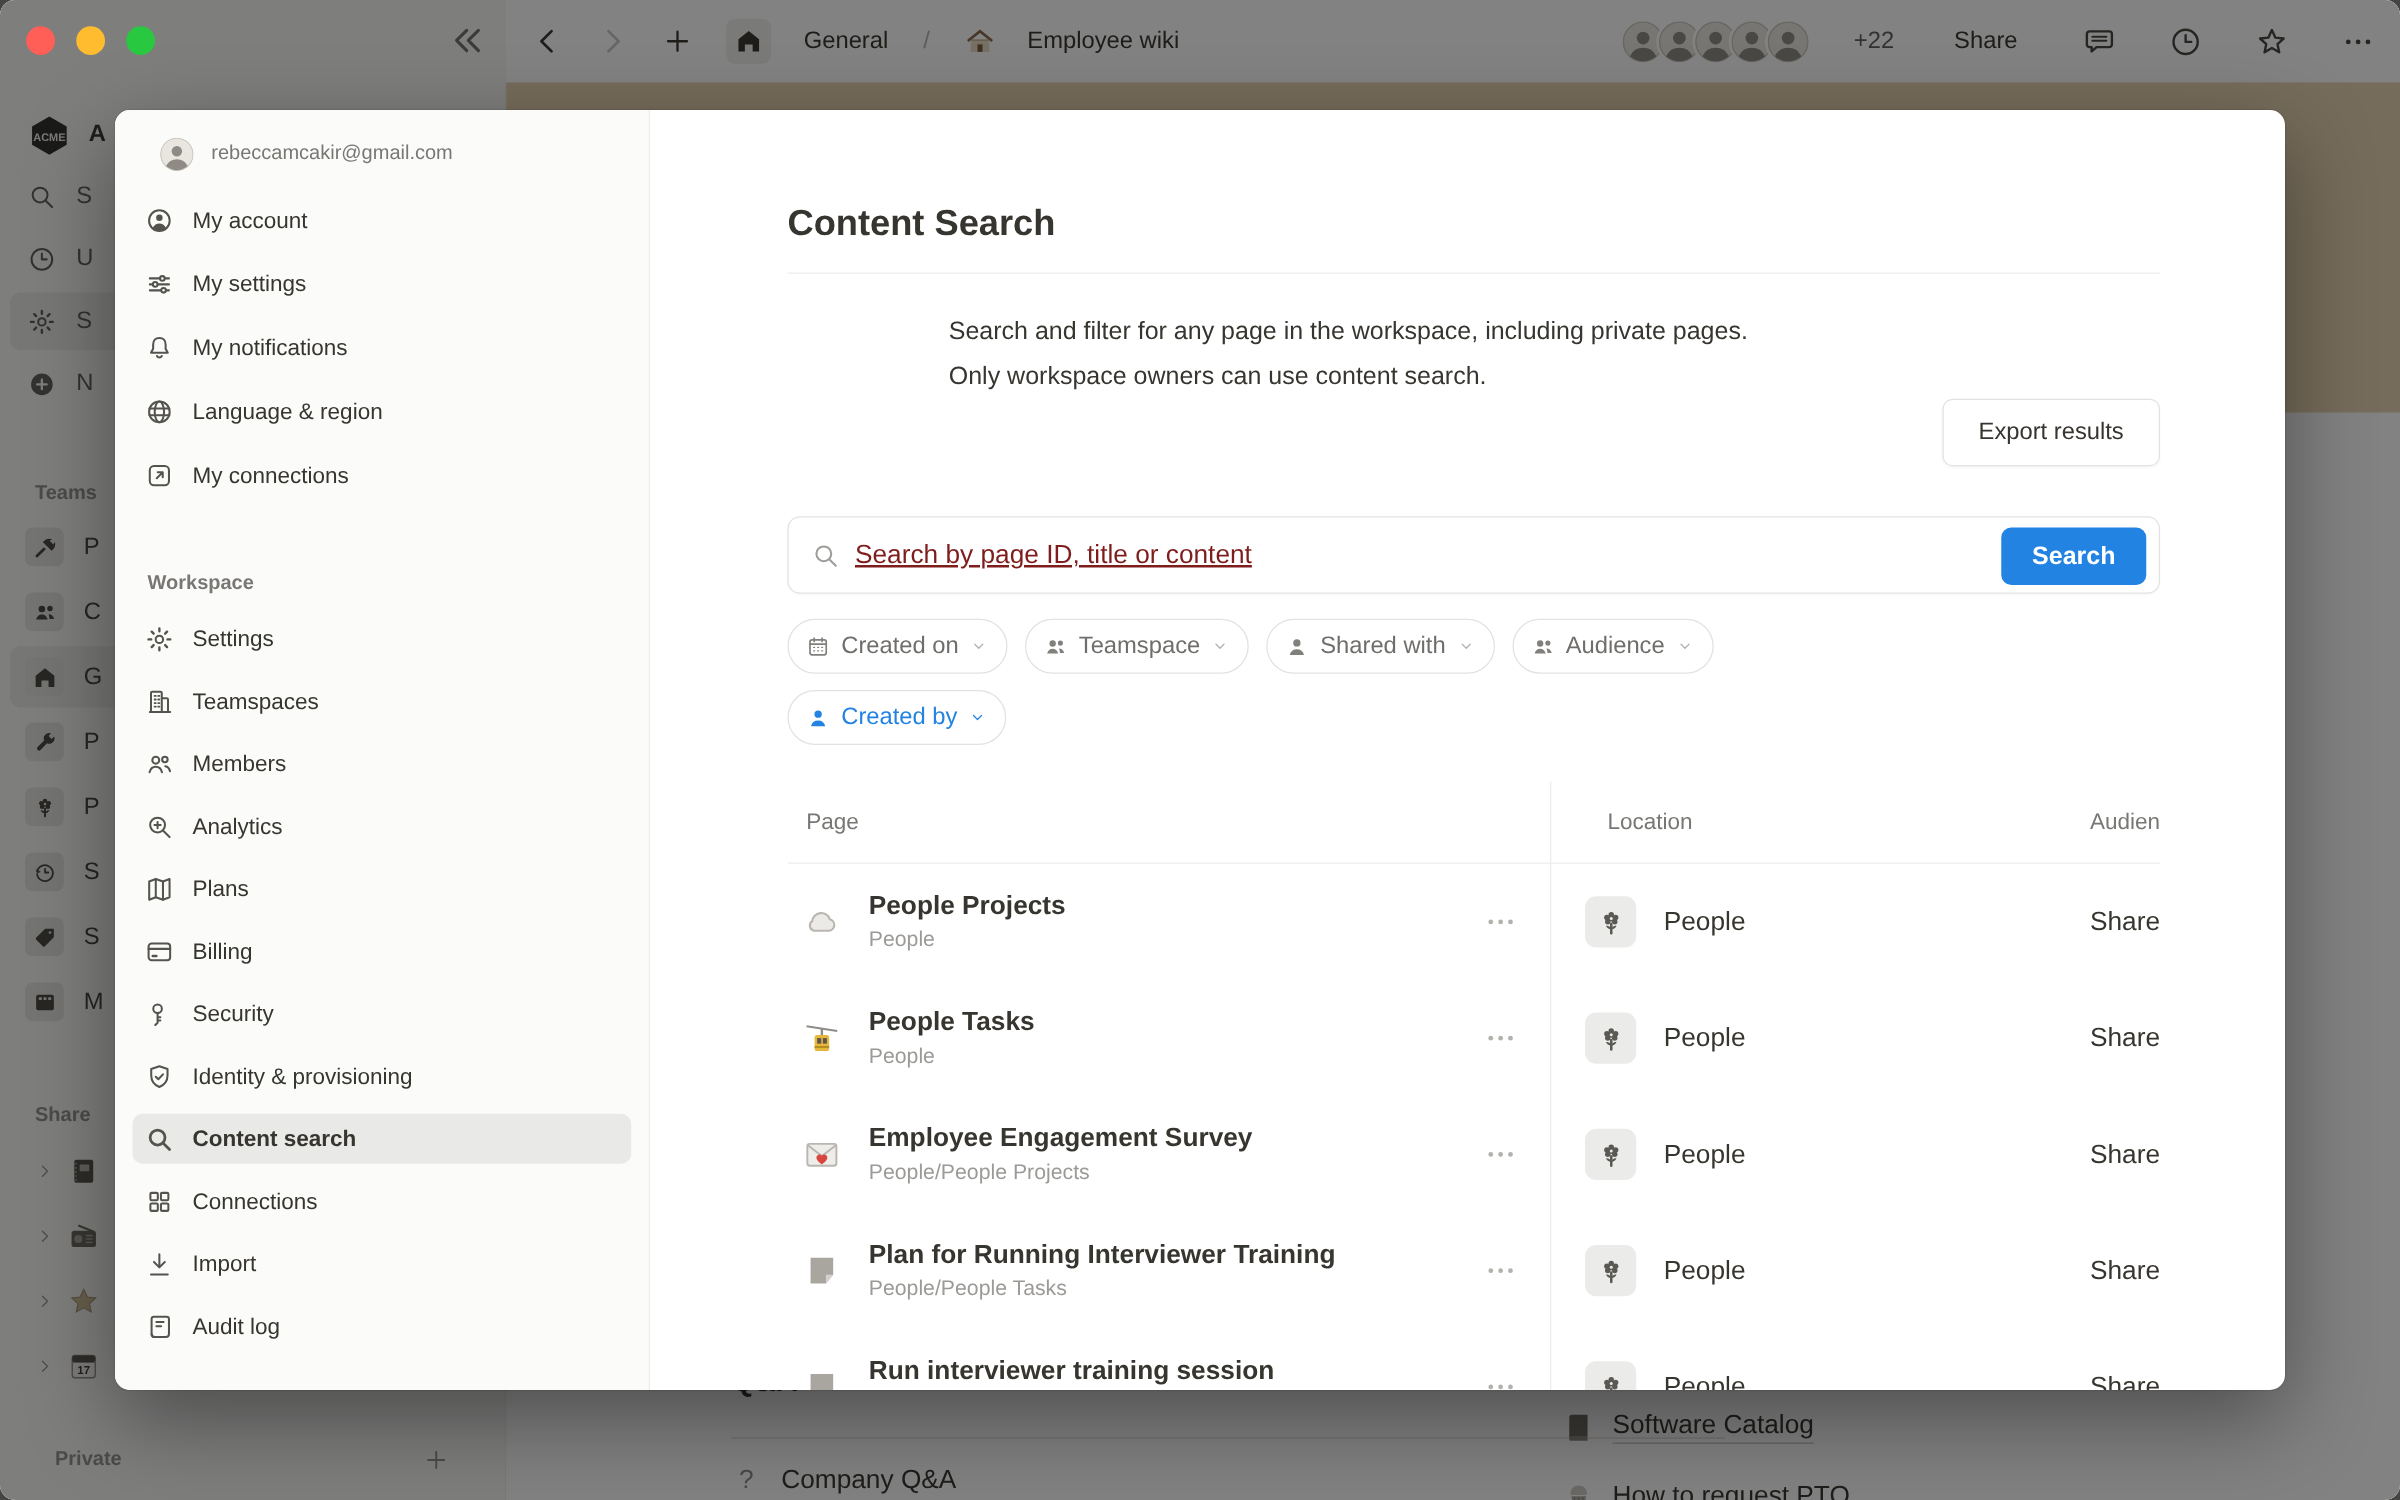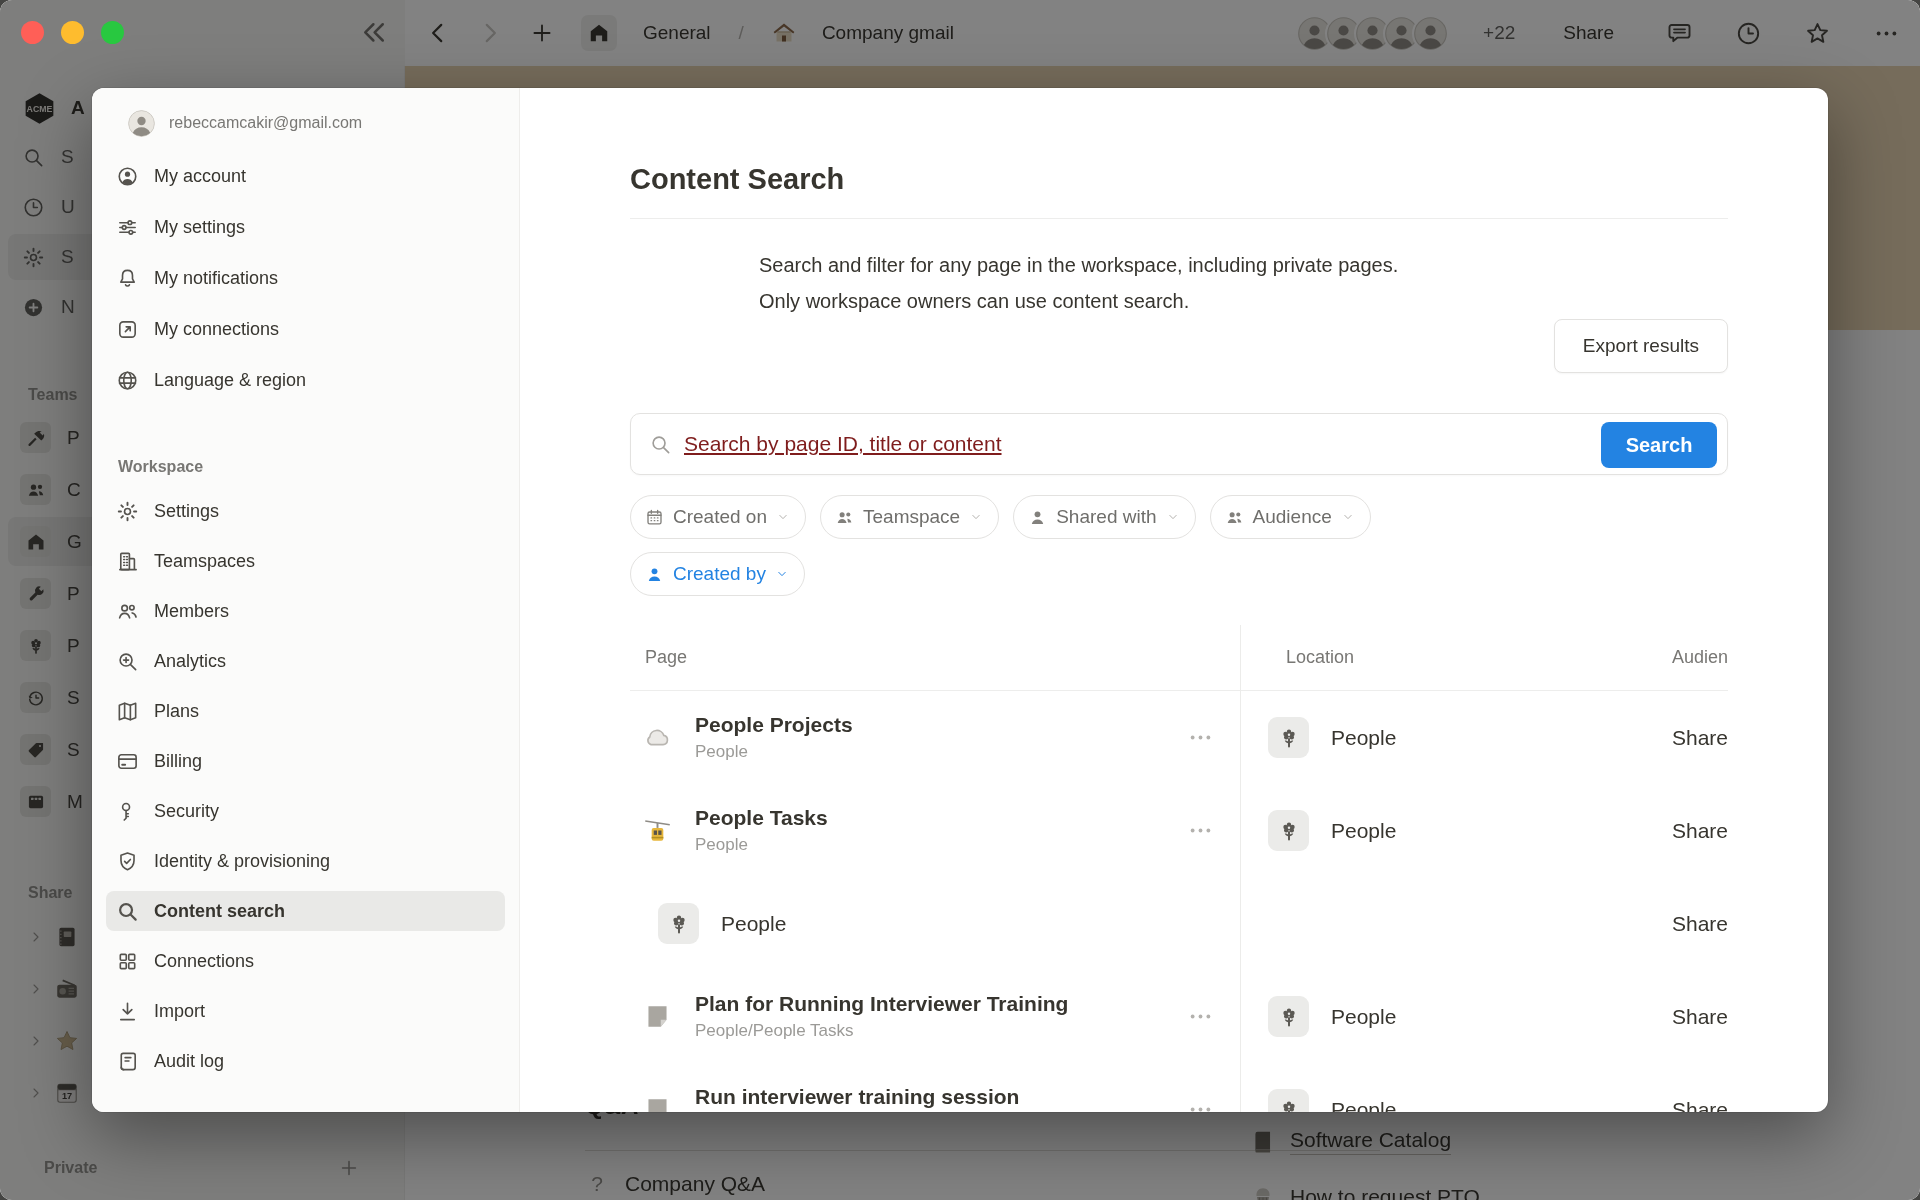--- a/index.html
+++ b/index.html
@@ -163,21 +163,21 @@
       <span class="crumb">General</span>
       <span class="crumb-sep">/</span>
       <span class="icon crumb-ico">
           <svg viewBox="0 0 24 24">
             <path d="M4.5 10.5h15v10h-15z" fill="#e9dcc4"></path>
             <rect x="10" y="14.5" width="4" height="6" fill="#7d5a3c"></rect>
             <path d="M12 2.6 22.4 11l-1.2 1.5L12 5.4l-9.2 7.1L1.6 11Z" fill="#8a6748"></path>
             <path d="M5.5 11h13" stroke="#bba887" stroke-width="1"></path>
           </svg>
         </span>
-      <span class="crumb">Company gmail</span>
+      <span class="crumb">Employee wiki</span>
       <span class="topbar-spacer"></span>
       <span class="avatar-stack">
         <span class="icon avatar">
             <svg viewBox="0 0 24 24">
               <circle cx="12" cy="12" r="11.5" fill="#e9e6e0" stroke="#c9c6bf" stroke-width="0.8"></circle>
               <circle cx="12" cy="9.8" r="3.7" fill="#8f8b84"></circle>
               <path d="M4.3 20.3a8.5 8.5 0 0 1 15.4 0 11.5 11.5 0 0 1-15.4 0Z" fill="#8f8b84"></path>
             </svg>
           </span>
         <span class="icon avatar">
@@ -533,35 +533,35 @@
               <svg viewBox="0 0 24 24" fill="none" stroke="currentColor" stroke-width="1.7" stroke-linecap="round" stroke-linejoin="round">
                 <path d="M12 3.5c-3.3 0-5.2 2.3-5.2 5.4v3.6L5 15.8h14l-1.8-3.3V8.9c0-3.1-1.9-5.4-5.2-5.4Z"></path>
                 <path d="M10 18.6a2.2 2.2 0 0 0 4 0"></path>
               </svg>
             </span>
             <span class="lbl">My notifications</span>
           </div>
           <div class="m-item">
             <span class="icon">
               <svg viewBox="0 0 24 24" fill="none" stroke="currentColor" stroke-width="1.7" stroke-linecap="round" stroke-linejoin="round">
-                <rect x="4" y="4" width="16" height="16" rx="3.5"></rect>
-                <path d="M9.8 14.2l4.7-4.7M10.6 9.2h4.2v4.2"></path>
-              </svg>
-            </span>
-            <span class="lbl">My connections</span>
-          </div>
-          <div class="m-item">
-            <span class="icon">
-              <svg viewBox="0 0 24 24" fill="none" stroke="currentColor" stroke-width="1.7" stroke-linecap="round" stroke-linejoin="round">
                 <circle cx="12" cy="12" r="8.6"></circle>
                 <ellipse cx="12" cy="12" rx="3.9" ry="8.6"></ellipse>
                 <path d="M3.7 9.2h16.6M3.7 14.8h16.6"></path>
               </svg>
             </span>
             <span class="lbl">Language &amp; region</span>
+          </div>
+          <div class="m-item">
+            <span class="icon">
+              <svg viewBox="0 0 24 24" fill="none" stroke="currentColor" stroke-width="1.7" stroke-linecap="round" stroke-linejoin="round">
+                <rect x="4" y="4" width="16" height="16" rx="3.5"></rect>
+                <path d="M9.8 14.2l4.7-4.7M10.6 9.2h4.2v4.2"></path>
+              </svg>
+            </span>
+            <span class="lbl">My connections</span>
           </div>
         </div>
       <div class="m-section">Workspace</div>
       <div>
 
       <div class="m-item ws">
             <span class="icon">
               <svg viewBox="0 0 24 24" fill="none" stroke="currentColor" stroke-width="1.7" stroke-linecap="round" stroke-linejoin="round">
                 <circle cx="12" cy="12" r="3.1"></circle>
                 <path d="M12 2.9v2.3M12 18.8v2.3M2.9 12h2.3M18.8 12h2.3M5.6 5.6l1.6 1.6M16.8 16.8l1.6 1.6M18.4 5.6l-1.6 1.6M7.2 16.8l-1.6 1.6" stroke-width="2"></path>
@@ -868,53 +868,31 @@
                       <path d="M12 13v7.5" stroke="currentColor" stroke-width="2" stroke-linecap="round"></path>
                       <path d="M12 17.4c-2 .1-3.5-.9-4.2-2.8 2.1-.3 3.6.7 4.2 2.8Zm0 0c2 .1 3.5-.9 4.2-2.8-2.1-.3-3.6.7-4.2 2.8Z" fill="currentColor"></path>
                     </svg>
                   </span>
                 </span>
                 <span class="loc-lbl">People</span>
               </div>
               <div class="cell-aud">Share</div>
             </div>
             <div class="trow">
-              <div class="cell-loc">
-                <span class="loc-tile">
-                  <span class="icon">
-                    <svg viewBox="0 0 24 24">
-                      <g fill="currentColor">
-                        <circle cx="12" cy="5.8" r="2.2"></circle>
-                        <circle cx="8.5" cy="8" r="2.2"></circle>
-                        <circle cx="15.5" cy="8" r="2.2"></circle>
-                        <circle cx="9.2" cy="11.3" r="2.2"></circle>
-                        <circle cx="14.8" cy="11.3" r="2.2"></circle>
-                        <circle cx="12" cy="8.8" r="2.4"></circle>
-                      </g>
-                      <circle cx="12" cy="8.7" r="1.2" fill="#ebebe9"></circle>
-                      <path d="M12 13v7.5" stroke="currentColor" stroke-width="2" stroke-linecap="round"></path>
-                      <path d="M12 17.4c-2 .1-3.5-.9-4.2-2.8 2.1-.3 3.6.7 4.2 2.8Zm0 0c2 .1 3.5-.9 4.2-2.8-2.1-.3-3.6.7-4.2 2.8Z" fill="currentColor"></path>
-                    </svg>
-                  </span>
-                </span>
-                <span class="loc-lbl">People</span>
-              </div>
-              <div class="cell-aud">Share</div>
-            </div>
-            <div class="trow">
               <div class="cell-page">
                 <span class="icon picon">
                   <svg viewBox="0 0 24 24">
-                    <path d="M5 4h14v10.5L14.5 20H5Z" fill="#a9a6a0"></path>
-                    <path d="M19 14.5 14.5 20v-5.5Z" fill="#d4d2ce"></path>
+                    <rect x="3" y="5.5" width="18" height="13.5" rx="1.5" fill="#efedea" stroke="#b9b6b1" stroke-width="1.2"></rect>
+                    <path d="M3.5 6.5 12 13l8.5-6.5" fill="none" stroke="#b9b6b1" stroke-width="1.2"></path>
+                    <path d="M12 18.2s-3.4-2-3.4-4.2a1.9 1.9 0 0 1 3.4-1.1 1.9 1.9 0 0 1 3.4 1.1c0 2.2-3.4 4.2-3.4 4.2Z" fill="#d9463e"></path>
                   </svg>
                 </span>
                 <span class="pg-texts">
-                  <span class="pg-title">Plan for Running Interviewer Training</span>
-                  <span class="pg-path">People/People Tasks</span>
+                  <span class="pg-title">Employee Engagement Survey</span>
+                  <span class="pg-path">People/People Projects</span>
                 </span>
                 <span class="icon dots-btn">
                   <svg viewBox="0 0 24 24" fill="none" stroke="currentColor" stroke-width="1.7" stroke-linecap="round" stroke-linejoin="round">
                     <circle cx="5" cy="12" r="1.7" fill="currentColor" stroke="none"></circle>
                     <circle cx="12" cy="12" r="1.7" fill="currentColor" stroke="none"></circle>
                     <circle cx="19" cy="12" r="1.7" fill="currentColor" stroke="none"></circle>
                   </svg>
                 </span>
               </div>
               <div class="cell-loc">
@@ -941,21 +919,21 @@
             </div>
             <div class="trow">
               <div class="cell-page">
                 <span class="icon picon">
                   <svg viewBox="0 0 24 24">
                     <path d="M5 4h14v10.5L14.5 20H5Z" fill="#a9a6a0"></path>
                     <path d="M19 14.5 14.5 20v-5.5Z" fill="#d4d2ce"></path>
                   </svg>
                 </span>
                 <span class="pg-texts">
-                  <span class="pg-title">Run interviewer training session</span>
+                  <span class="pg-title">Plan for Running Interviewer Training</span>
                   <span class="pg-path">People/People Tasks</span>
                 </span>
                 <span class="icon dots-btn">
                   <svg viewBox="0 0 24 24" fill="none" stroke="currentColor" stroke-width="1.7" stroke-linecap="round" stroke-linejoin="round">
                     <circle cx="5" cy="12" r="1.7" fill="currentColor" stroke="none"></circle>
                     <circle cx="12" cy="12" r="1.7" fill="currentColor" stroke="none"></circle>
                     <circle cx="19" cy="12" r="1.7" fill="currentColor" stroke="none"></circle>
                   </svg>
                 </span>
               </div>
@@ -974,20 +952,62 @@
                       <circle cx="12" cy="8.7" r="1.2" fill="#ebebe9"></circle>
                       <path d="M12 13v7.5" stroke="currentColor" stroke-width="2" stroke-linecap="round"></path>
                       <path d="M12 17.4c-2 .1-3.5-.9-4.2-2.8 2.1-.3 3.6.7 4.2 2.8Zm0 0c2 .1 3.5-.9 4.2-2.8-2.1-.3-3.6.7-4.2 2.8Z" fill="currentColor"></path>
                     </svg>
                   </span>
                 </span>
                 <span class="loc-lbl">People</span>
               </div>
               <div class="cell-aud">Share</div>
             </div>
+            <div class="trow">
+              <div class="cell-page">
+                <span class="icon picon">
+                  <svg viewBox="0 0 24 24">
+                    <path d="M5 4h14v10.5L14.5 20H5Z" fill="#a9a6a0"></path>
+                    <path d="M19 14.5 14.5 20v-5.5Z" fill="#d4d2ce"></path>
+                  </svg>
+                </span>
+                <span class="pg-texts">
+                  <span class="pg-title">Run interviewer training session</span>
+                  <span class="pg-path">People/People Tasks</span>
+                </span>
+                <span class="icon dots-btn">
+                  <svg viewBox="0 0 24 24" fill="none" stroke="currentColor" stroke-width="1.7" stroke-linecap="round" stroke-linejoin="round">
+                    <circle cx="5" cy="12" r="1.7" fill="currentColor" stroke="none"></circle>
+                    <circle cx="12" cy="12" r="1.7" fill="currentColor" stroke="none"></circle>
+                    <circle cx="19" cy="12" r="1.7" fill="currentColor" stroke="none"></circle>
+                  </svg>
+                </span>
+              </div>
+              <div class="cell-loc">
+                <span class="loc-tile">
+                  <span class="icon">
+                    <svg viewBox="0 0 24 24">
+                      <g fill="currentColor">
+                        <circle cx="12" cy="5.8" r="2.2"></circle>
+                        <circle cx="8.5" cy="8" r="2.2"></circle>
+                        <circle cx="15.5" cy="8" r="2.2"></circle>
+                        <circle cx="9.2" cy="11.3" r="2.2"></circle>
+                        <circle cx="14.8" cy="11.3" r="2.2"></circle>
+                        <circle cx="12" cy="8.8" r="2.4"></circle>
+                      </g>
+                      <circle cx="12" cy="8.7" r="1.2" fill="#ebebe9"></circle>
+                      <path d="M12 13v7.5" stroke="currentColor" stroke-width="2" stroke-linecap="round"></path>
+                      <path d="M12 17.4c-2 .1-3.5-.9-4.2-2.8 2.1-.3 3.6.7 4.2 2.8Zm0 0c2 .1 3.5-.9 4.2-2.8-2.1-.3-3.6.7-4.2 2.8Z" fill="currentColor"></path>
+                    </svg>
+                  </span>
+                </span>
+                <span class="loc-lbl">People</span>
+              </div>
+              <div class="cell-aud">Share</div>
+            </div>
           </div>
       </div>
     </div>
   </div>
 
   <div class="traffic">
     <span class="dot" style="background:#ff5f57"></span>
     <span class="dot" style="background:#febc2e"></span>
     <span class="dot" style="background:#28c840"></span>
   </div>

